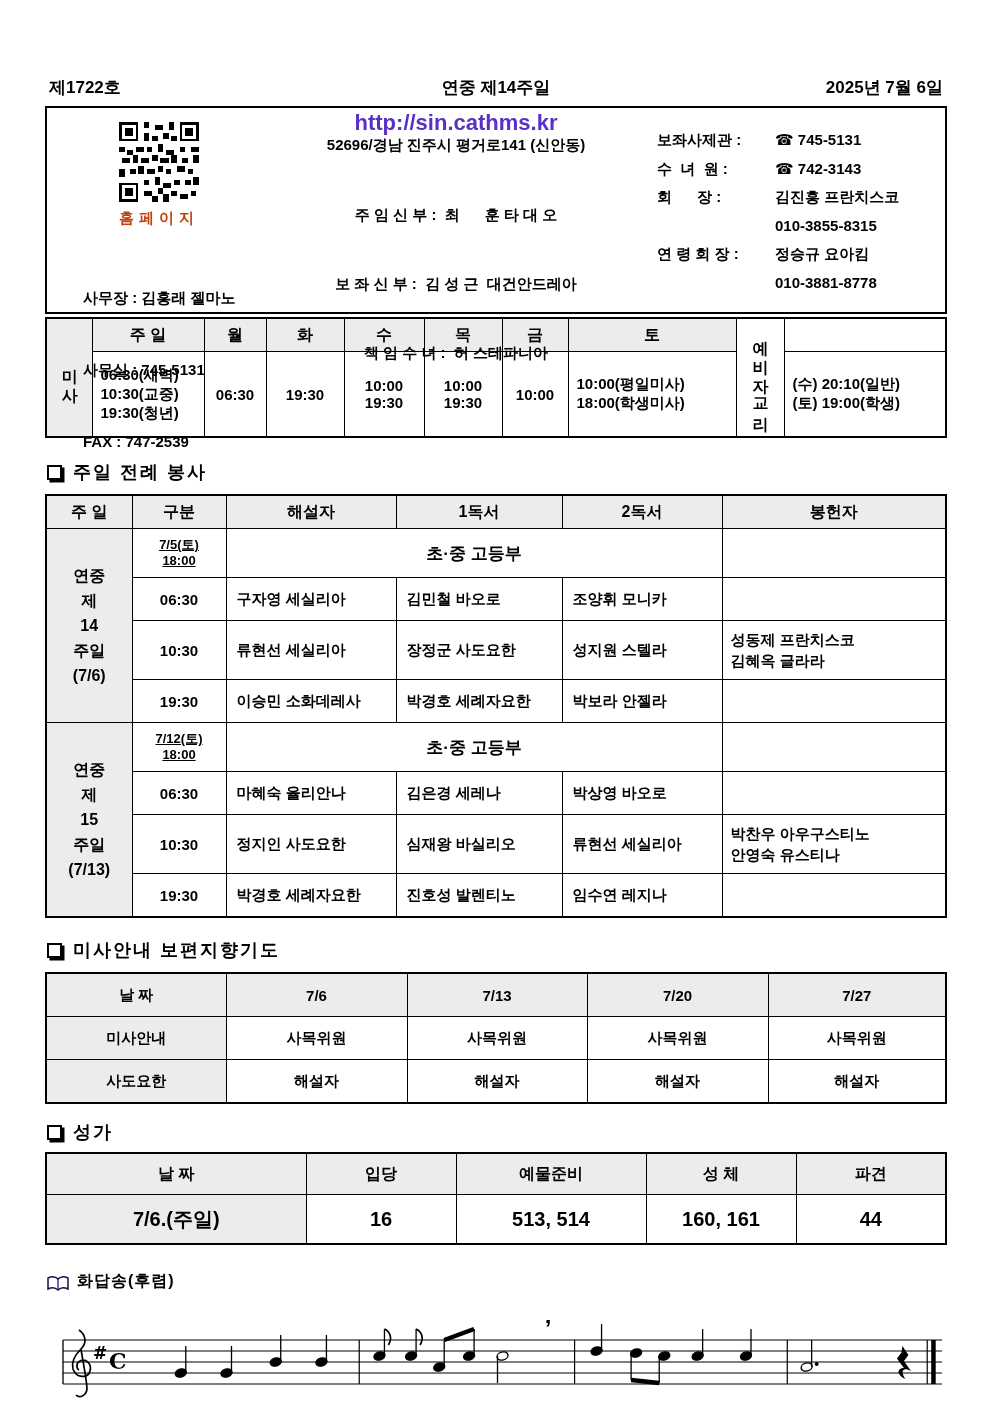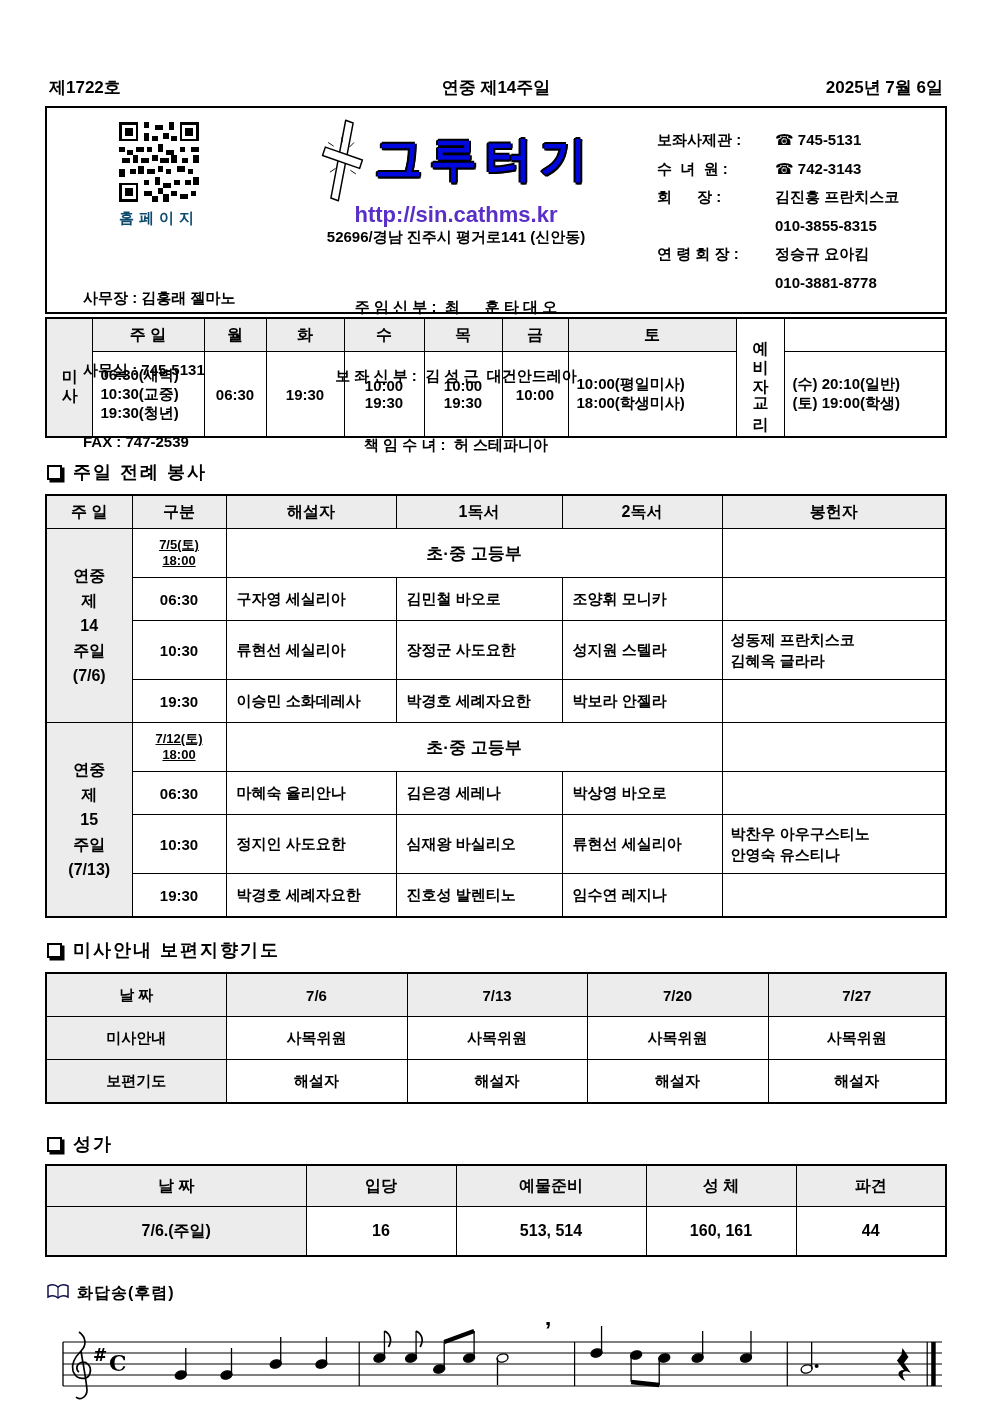--- a/index.html
+++ b/index.html
@@ -8,21 +8,21 @@
     font-family:"Liberation Sans","DejaVu Sans",sans-serif;
     font-weight:bold;overflow:hidden;
   }
   .page{width:902px;margin:0 auto;padding-top:76px;}
   
   .doc-header{display:grid;grid-template-columns:1fr auto 1fr;align-items:end;font-size:17px;margin-bottom:7px;padding:0 4px;gap:40px;}
   .doc-header .right{text-align:right;}
   
   .masthead{border:2px solid #000;box-sizing:border-box;height:208px;display:grid;grid-template-columns:212px 1fr 292px;padding:8px 6px 4px 6px;}
   .qr-col{text-align:center;padding-top:6px;}
-  .homepage{color:#0c4a6e;font-size:15px;letter-spacing:5px;margin-top:3px;}
+  .homepage{color:#c2410c;font-size:15px;letter-spacing:5px;margin-top:3px;}
   .office{margin-top:10px;text-align:left;padding-left:30px;font-size:15px;line-height:24px;white-space:pre;}
   .center-col{text-align:center;}
   .logo-row{display:flex;align-items:flex-start;justify-content:center;gap:8px;height:92px;}
   .logo-text{
     color:#0008dd;font-size:47px;letter-spacing:8px;line-height:86px;
     text-shadow:2px 0 #000,-2px 0 #000,0 2px #000,0 -2px #000,1.5px 1.5px #000,-1.5px -1.5px #000;
   }
   .site-url{color:#5a2fc8;font-size:22px;margin-top:-6px;}
   .address{font-size:15px;}
   .clergy{font-size:15px;line-height:23px;margin-top:2px;white-space:pre;}
@@ -42,25 +42,25 @@
   .h46 td{height:46px;}
   .h40 td{height:40px;}
   .h56 td{height:56px;}
   .wk{font-size:16px;line-height:25px;}
   .sat{font-size:13px;line-height:16px;text-decoration:underline;}
   .grp{font-size:17px;}
   .nm{text-align:left !important;padding-left:10px !important;margin-left:47px;}
   .off{text-align:left !important;padding-left:8px !important;white-space:pre-line;line-height:21px;}
   .rowh40 td,.rowh40 th{height:40px;}
   .hymn-h th{height:38px;font-size:16px;}
-  .hymn-r td{height:46px;font-size:16px;}
+  .hymn-r td{height:46px;font-size:20px;}
   
   .sect{display:flex;align-items:center;font-size:18px;margin:22px 0 10px 2px;letter-spacing:2px;}
   .sqb{width:11px;height:11px;border:2px solid #000;box-shadow:2.5px 2.5px 0 #000;display:inline-block;margin-right:11px;flex:0 0 auto;}
-  .psalm-title{display:flex;align-items:flex-start;font-size:16px;margin:26px 0 8px 2px;letter-spacing:1px;}
+  .psalm-title{display:flex;align-items:flex-end;font-size:16px;margin:26px 0 18px 2px;letter-spacing:1px;}
   .psalm-title svg{margin-right:8px;}
   .score-wrap{margin-top:4px;}
 </style>
 </head>
 <body>
 
 <div class="page">
 
   <div class="doc-header">
     <span>제1722호</span>
@@ -130,36 +130,20 @@
       </svg>
       <div class="homepage">홈페이지</div>
       <div class="office">
         <div>사무장 : 김홍래 젤마노</div>
         <div>사무실 : 745-5131</div>
         <div>FAX : 747-2539</div>
       </div>
     </div>
 
     <div class="center-col">
-      <div class="logo-row">
-        <svg width="50" height="90" viewBox="0 0 54 92">
-          <g fill="#fff" stroke="#000" stroke-width="1.6" stroke-linejoin="round">
-            <path d="M31,2 L39,5 L23,89 L15,86 Z"></path>
-            <path d="M6,40 L9,31 L49,45 L46,54 Z"></path>
-          </g>
-          <g stroke="#000" stroke-width="1">
-            <path d="M12,26 L18,30" fill="none"></path>
-              <path d="M40,26 L35,31" fill="none"></path>
-            <path d="M14,58 L20,54" fill="none"></path>
-              <path d="M42,60 L36,56" fill="none"></path>
-            <path d="M27,20 L27,26" fill="none"></path>
-          </g>
-        </svg>
-        <span class="logo-text">그루터기</span>
-      </div>
       <div class="site-url">http://sin.cathms.kr</div>
       <div class="address">52696/경남 진주시 평거로141 (신안동)</div>
       <div class="clergy">
         <div>주 임 신 부 :  최      훈 타 대 오</div>
         <div>보 좌 신 부 :  김 성 근  대건안드레아</div>
         <div>책 임 수 녀 :  허 스테파니아</div>
       </div>
     </div>
 
     <div class="contact-col">
@@ -329,30 +313,30 @@
       <th class="gray">7/27</th>
     </tr>
     <tr class="rowh40">
       <td class="gray">미사안내</td>
       <td>사목위원</td>
       <td>사목위원</td>
       <td>사목위원</td>
       <td>사목위원</td>
     </tr>
     <tr class="rowh40">
-      <td class="gray">보편기도</td>
+      <td class="gray">사도요한</td>
       <td>해설자</td>
       <td>해설자</td>
       <td>해설자</td>
       <td>해설자</td>
     </tr>
   </tbody>
     </table>
 
-  <div class="sect" style="margin-top:28px;margin-bottom:8px">
+  <div class="sect" style="margin-top:16px;margin-bottom:8px">
       <span class="sqb"></span>
       <span>성가</span>
     </div>
   <table class="t">
     <colgroup>
         <col style="width:260px">
         <col style="width:150px">
         <col style="width:190px">
         <col style="width:150px">
         <col>

